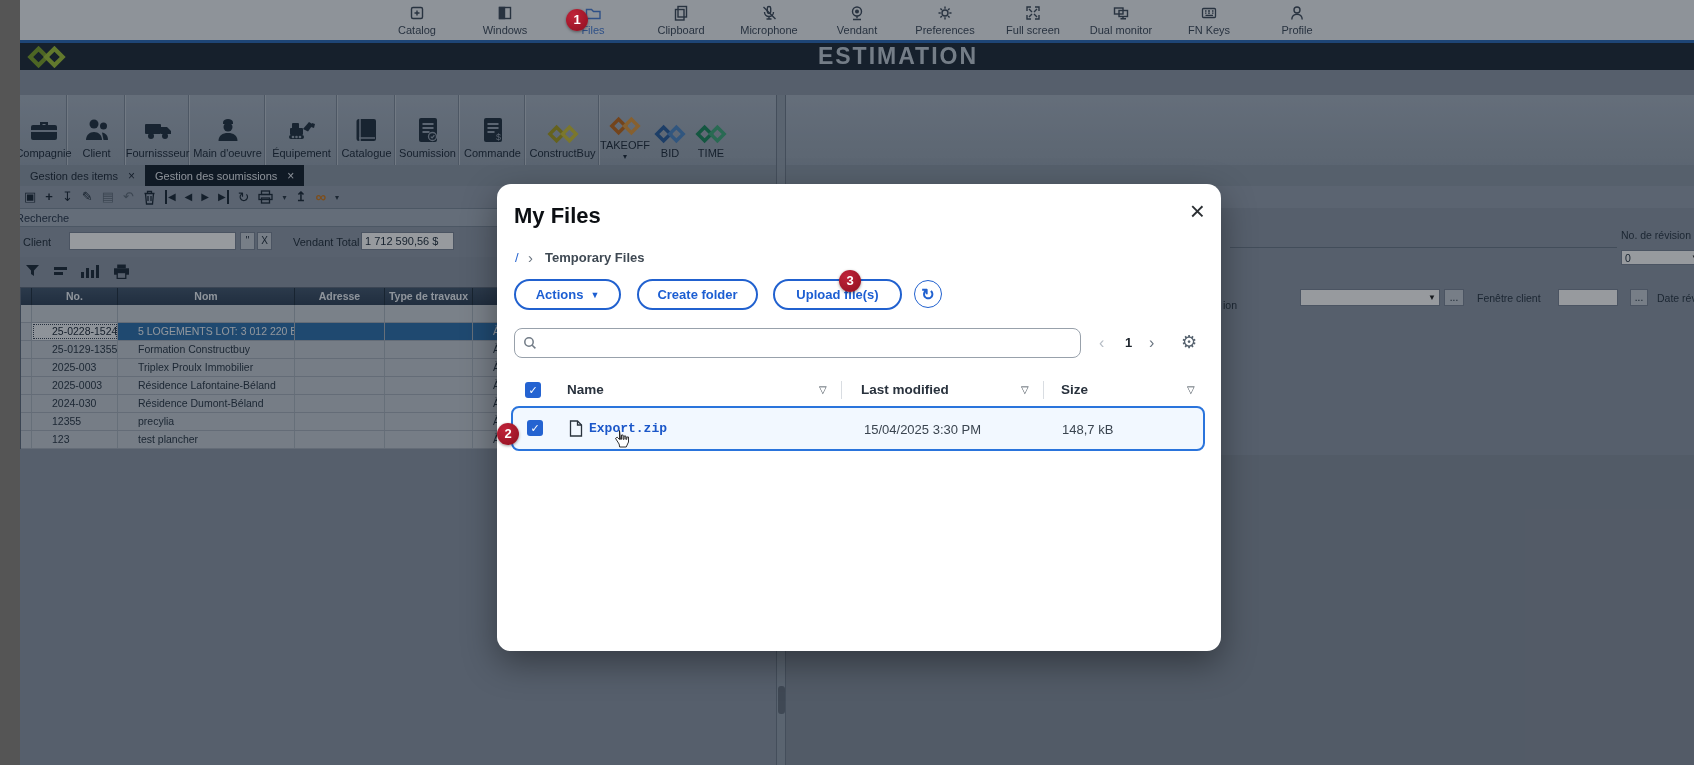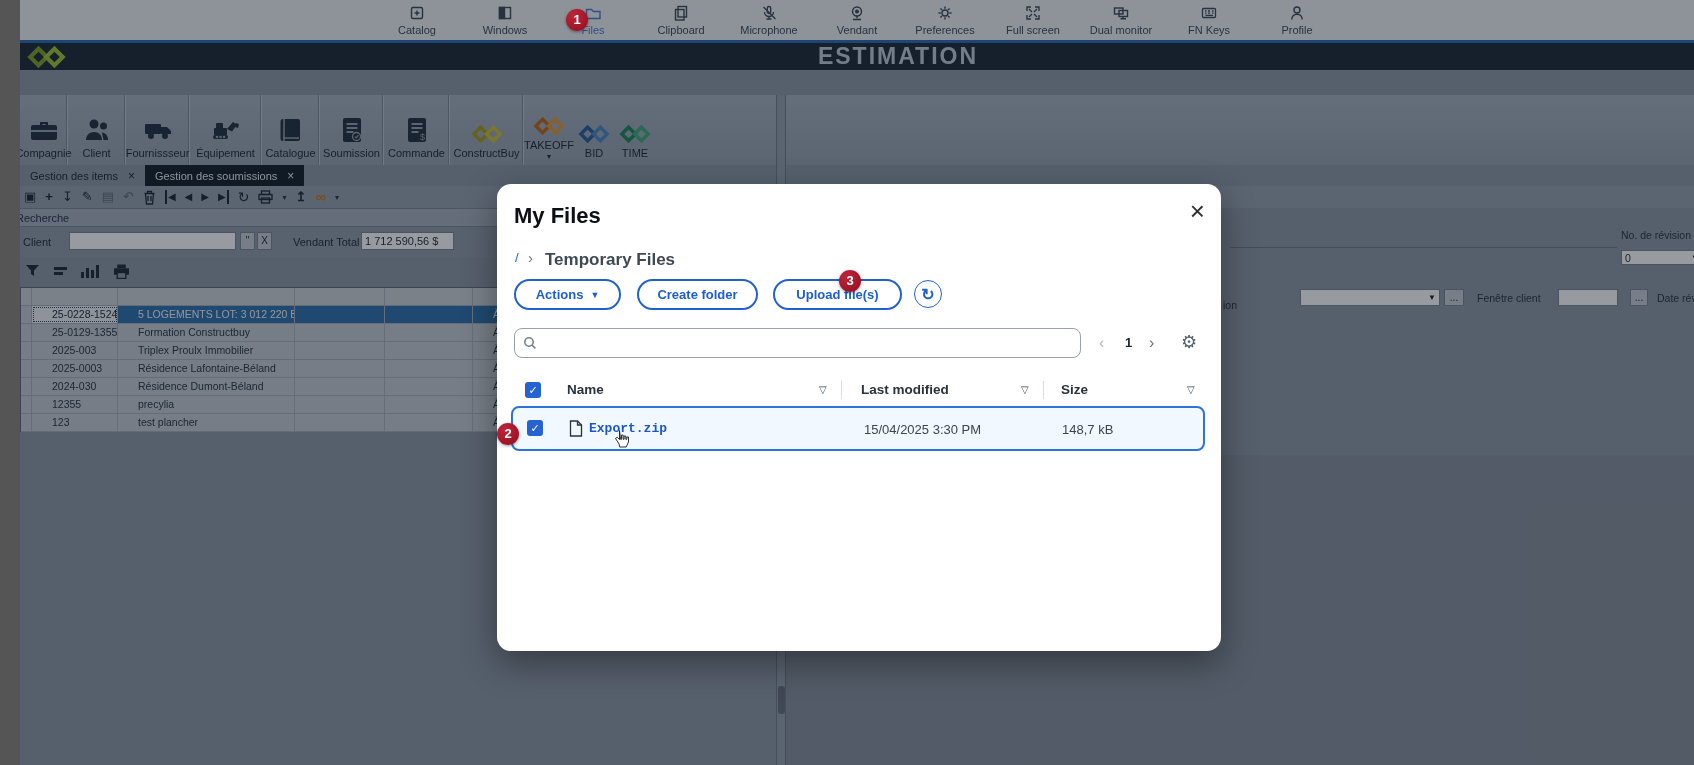--- a/index.html
+++ b/index.html
@@ -85,21 +85,21 @@
   .dd { background:#fdfefe; border:1px solid #7a8696; font-size:10.5px; color:#24313f; display:flex; align-items:center; justify-content:space-between; padding:0 3px; }
   .dd .car { font-size:8px; color:#222; }
 
   
   .overlay { left:0; top:0; width:1694px; height:765px; background:rgba(10,16,26,0.42); z-index:5; }
   .modal { left:477px; top:184px; width:724px; height:467px; background:#fff; border-radius:14px; box-shadow:0 12px 34px rgba(0,0,0,.38); z-index:10; }
   .m-title { left:17px; top:19px; font-size:22px; font-weight:bold; color:#0c0f13; }
   .m-close { right:16px; top:14px; font-size:26px; color:#2b2f33; cursor:pointer; line-height:26px; }
   .crumb-root { left:18px; top:66px; font-size:13px; color:#2563d0; cursor:pointer; }
   .crumb-chev { left:31px; top:65px; font-size:15px; color:#6a7480; }
-  .crumb-cur { left:48px; top:66px; font-size:17px; font-weight:bold; color:#3f4953; }
+  .crumb-cur { left:48px; top:66px; font-size:13px; font-weight:bold; color:#3f4953; }
   .pill { position:absolute; height:31px; border:2px solid #2161cf; border-radius:16px; background:#fff; color:#1c5ed2; font-weight:bold; font-size:13px; display:flex; align-items:center; justify-content:center; gap:7px; cursor:pointer; }
   .pill .car { font-size:9px; }
   .refresh-btn { left:417px; top:96px; width:28px; height:28px; border:1.5px solid #2161cf; border-radius:50%; color:#2161cf; font-size:16px; font-weight:bold; display:flex; align-items:center; justify-content:center; cursor:pointer; }
   .m-search { left:17px; top:144px; width:567px; height:30px; border:1.5px solid #98a1ab; border-radius:8px; background:#fff; display:flex; align-items:center; padding-left:8px; }
   .m-search input { border:none; outline:none; flex:1; font-size:13px; color:#333; margin-left:6px; font-family:"Liberation Sans",sans-serif; background:transparent; }
   .pag-prev { left:602px; top:150px; font-size:16px; color:#b6bdc5; cursor:pointer; }
   .pag-page { left:628px; top:151px; font-size:13px; font-weight:bold; color:#1d242c; }
   .pag-next { left:652px; top:150px; font-size:16px; color:#6b7581; cursor:pointer; }
   .m-gear { left:684px; top:147px; font-size:18px; color:#57636f; cursor:pointer; }
   .chk { position:absolute; width:16px; height:16px; background:#2463d1; border-radius:3px; color:#fff; font-size:11px; text-align:center; line-height:16px; cursor:pointer; }
@@ -230,20 +230,28 @@
       <span class="lbl">Client</span>
     </div>
     <div class="tool-item" style="width:64px">
       <svg class="tool-ico" viewBox="0 0 30 28" fill="#233342">
           <rect x="2" y="8" width="16" height="10" rx="1"></rect>
           <path d="M18 11h6l4 4v3h-10z"></path>
           <circle cx="8" cy="20" r="3"></circle>
           <circle cx="22" cy="20" r="3"></circle>
         </svg>
       <span class="lbl">Fournissseur</span>
+    </div>
+    <div class="tool-item" style="width:76px">
+      <svg class="tool-ico" viewBox="0 0 30 28" fill="#233342">
+          <path d="M10 6.5c0-2 2.2-3.5 5-3.5s5 1.5 5 3.5v1.5H10z"></path>
+          <circle cx="15" cy="11" r="4.5"></circle>
+          <path d="M5.5 25c0-5.5 4-8 9.5-8s9.5 2.5 9.5 8z"></path>
+        </svg>
+      <span class="lbl">Main d'oeuvre</span>
     </div>
     <div class="tool-item" style="width:72px">
       <svg class="tool-ico" viewBox="0 0 30 28" fill="#233342">
           <rect x="3" y="12" width="13" height="7" rx="1"></rect>
           <rect x="5" y="7" width="7" height="6" rx="1"></rect>
           <path d="M16 13l6-7 4 2.5-5 7z"></path>
           <path d="M25 7l3 1-1 4-3-1z"></path>
           <rect x="2" y="19" width="15" height="4" rx="2"></rect>
           <circle cx="6" cy="21" r="1.3" fill="#97a3b1"></circle>
           <circle cx="9.5" cy="21" r="1.3" fill="#97a3b1"></circle>
@@ -372,20 +380,28 @@
         <i style="height:13px"></i>
       </span>
     <svg width="17" height="15" viewBox="0 0 15 14" fill="#1e2b3a">
         <rect x="3.5" y="0.5" width="8" height="3.5"></rect>
         <rect x="0.5" y="4" width="14" height="6"></rect>
         <rect x="3.5" y="8" width="8" height="5.5" fill="#8d98a7" stroke="#1e2b3a" stroke-width="1.2"></rect>
       </svg>
   </div>
 
   <div class="abs grid">
+    <div class="g-head">
+      <div class="c0"></div>
+      <div class="c1">No.</div>
+      <div class="c2">Nom</div>
+      <div class="c3">Adresse</div>
+      <div class="c4">Type de travaux</div>
+      <div class="c5"></div>
+    </div>
     <div class="g-row filter">
       <div class="c0"></div>
         <div class="c1"></div>
         <div class="c2"></div>
         <div class="c3"></div>
         <div class="c4"></div>
         <div class="c5"></div>
     </div>
     <div class="g-row sel">
       <div class="c0"></div>

